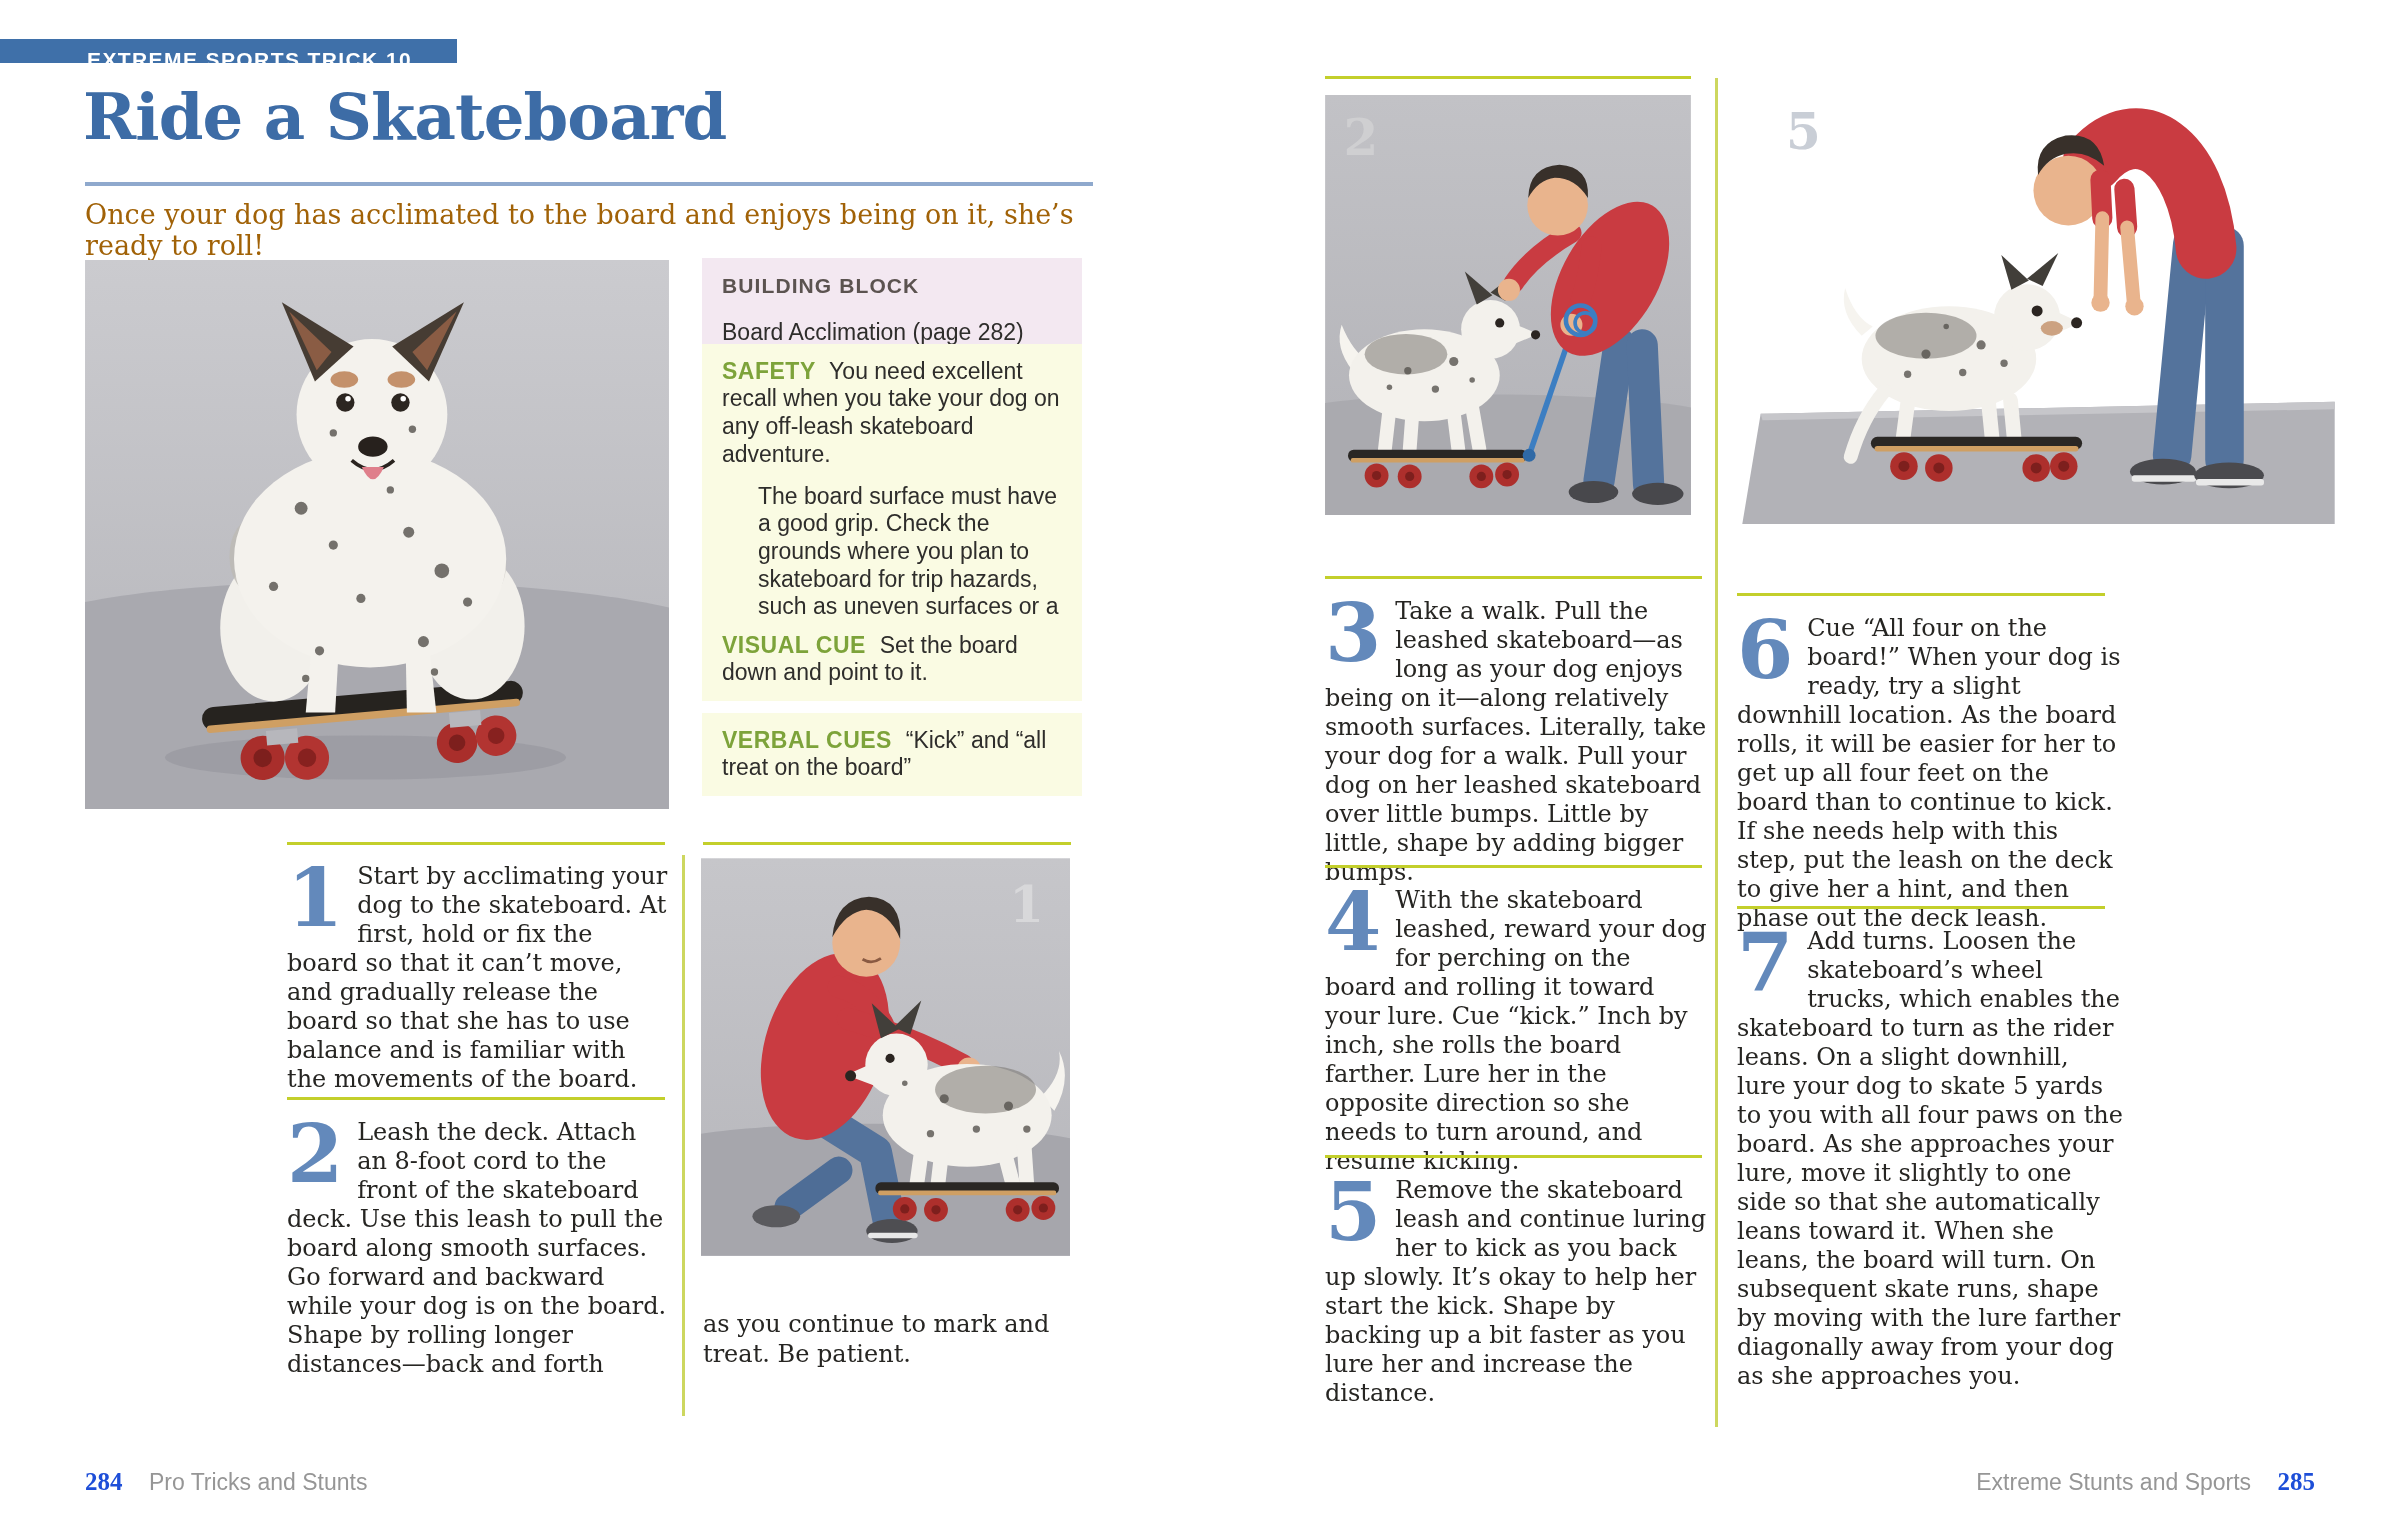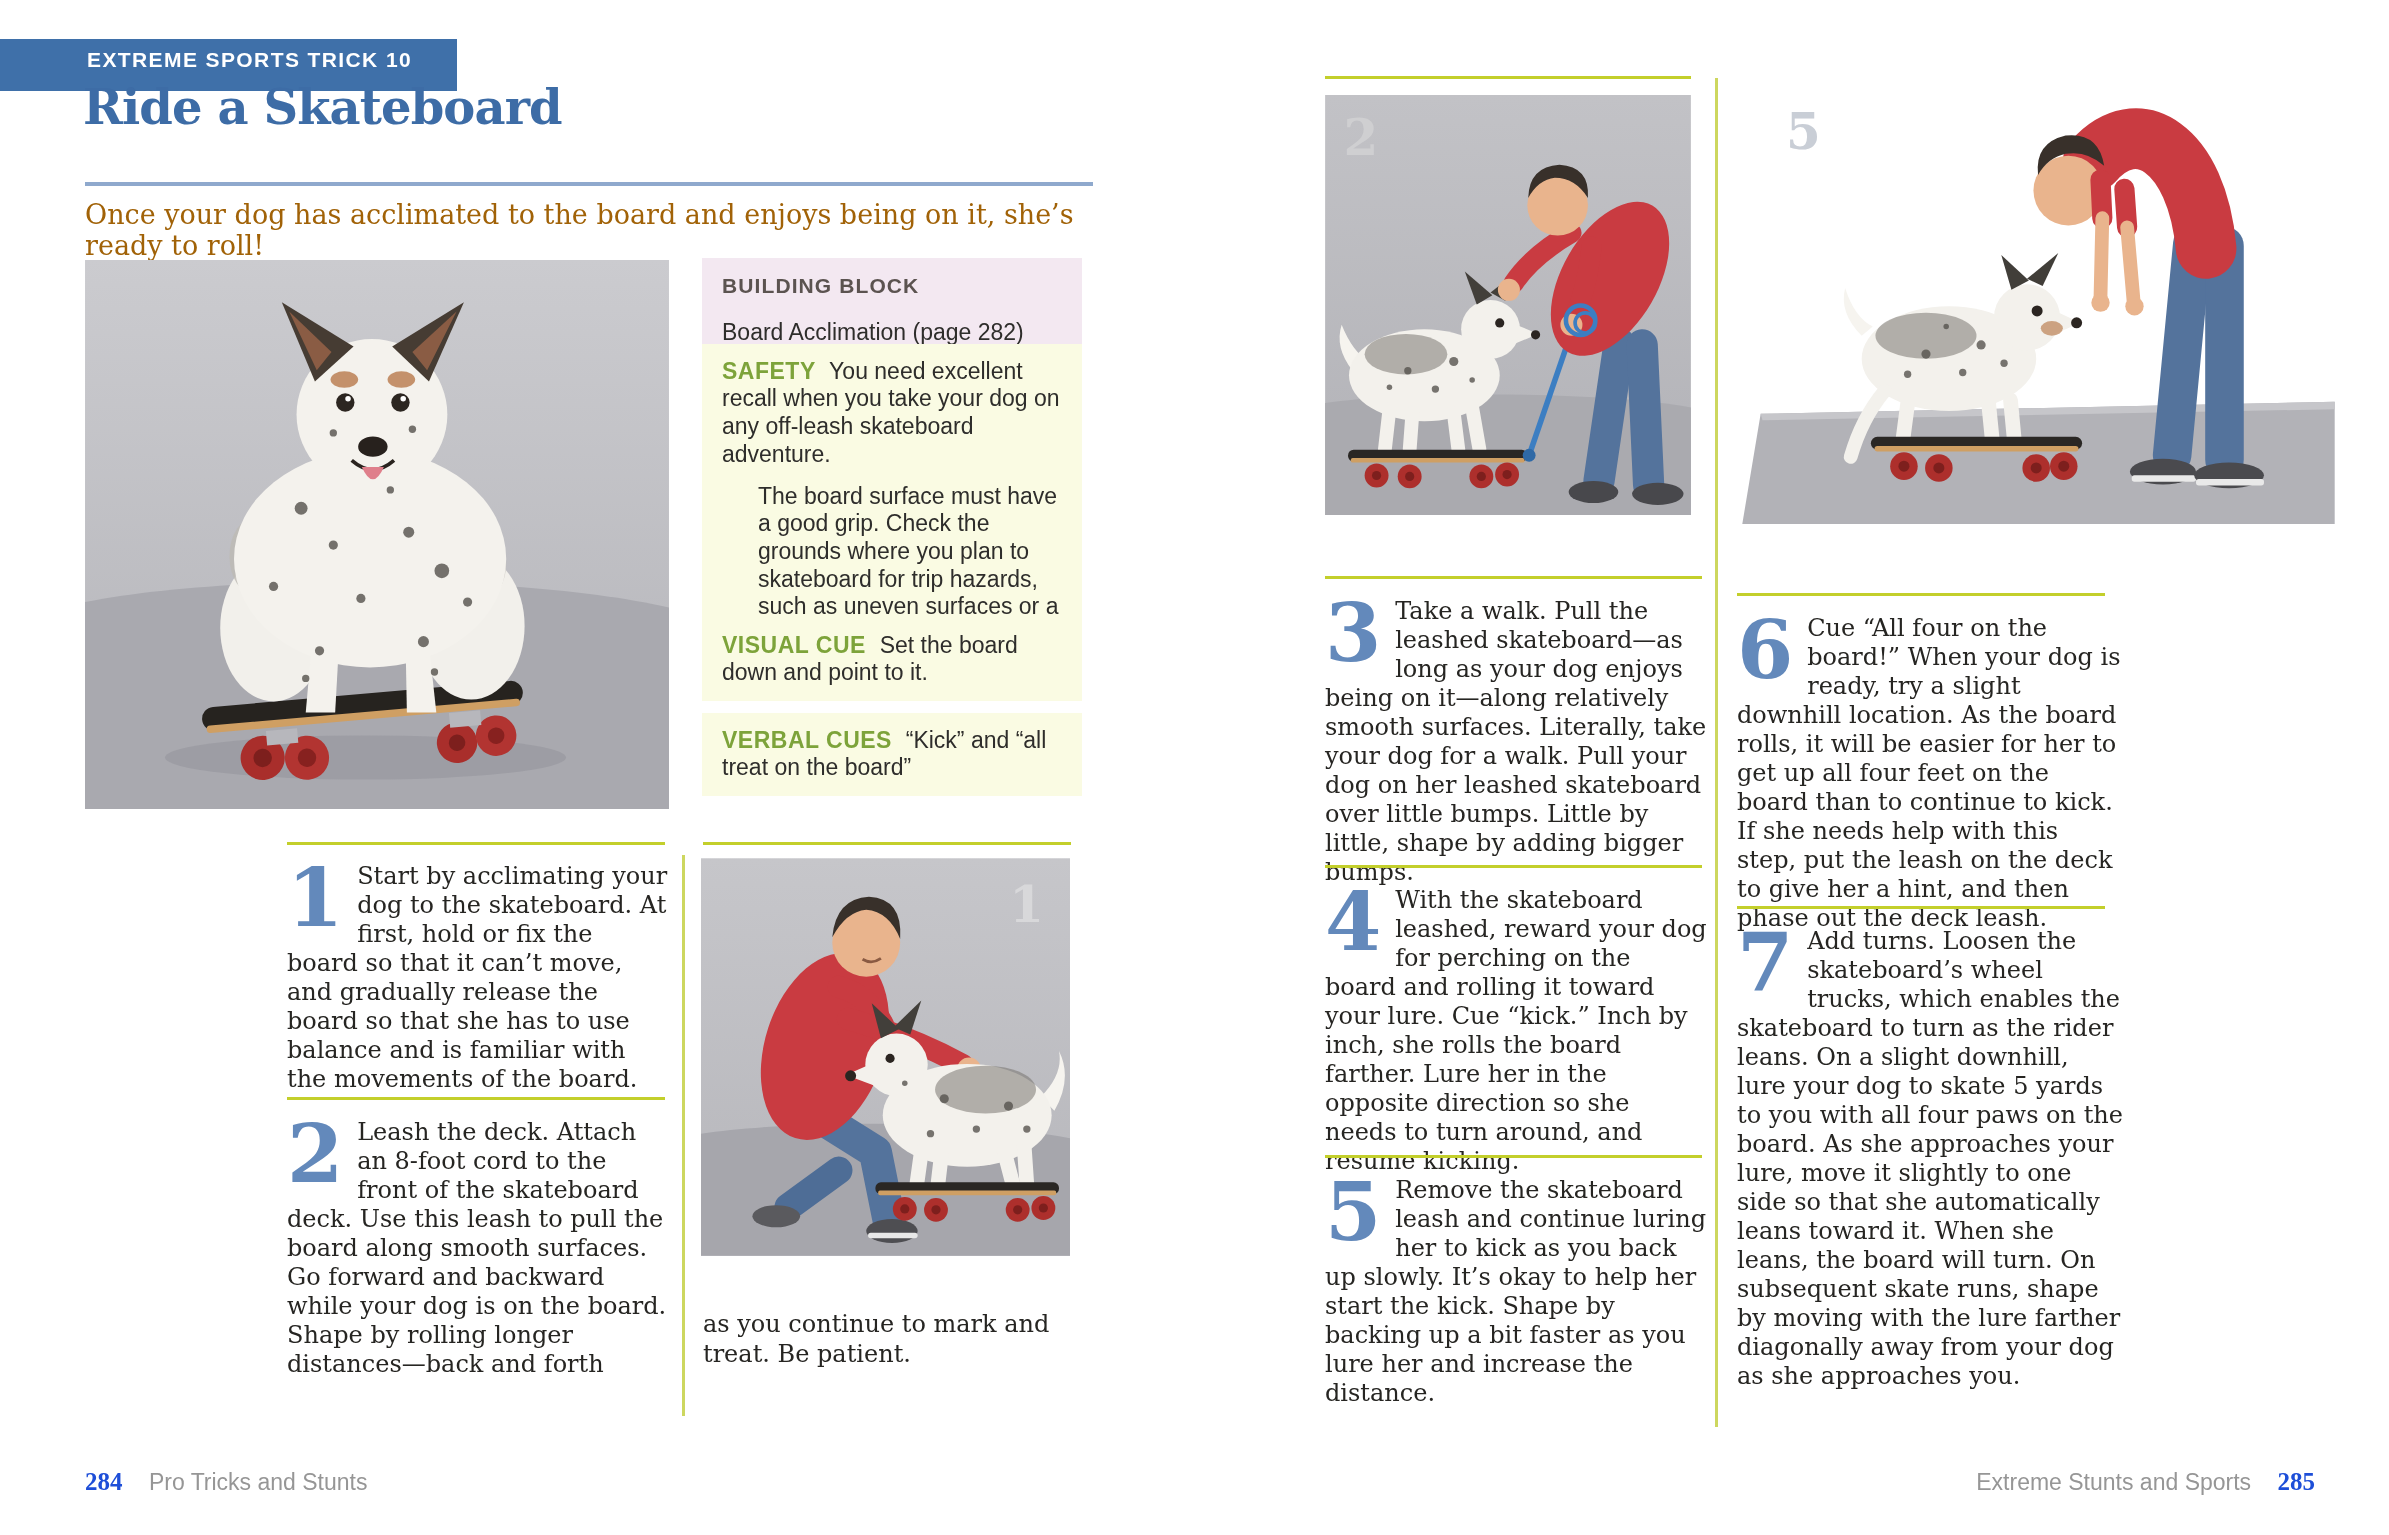--- a/index.html
+++ b/index.html
@@ -1,24 +1,24 @@
 <!DOCTYPE html>
 <html style="font-size:14.7px"><head>
 <meta charset="utf-8">
 <style>
   html,body{margin:0;padding:0;background:#ffffff;}
   .spread{position:relative;width:2389px;height:1536px;background:#ffffff;overflow:hidden;
           font-family:"Liberation Sans",sans-serif;}
   .hline{position:absolute;height:2.8px;background:#c3cf2b;}
   .vline{position:absolute;width:2.8px;background:#cdd75f;}
-  .banner{position:absolute;left:0;top:39px;width:457px;height:52px;background:#3f70a9;color:#ffffff;
+  .banner{position:absolute;left:0;top:39px;width:457px;height:24px;background:#3f70a9;color:#ffffff;
           font-weight:bold;font-size:21px;letter-spacing:1.4px;line-height:41px;padding-left:87px;
           box-sizing:border-box;}
   .title{position:absolute;left:83px;top:79px;font-family:"DejaVu Serif",serif;font-weight:bold;
-         font-size:48px;color:#3d6ca6;letter-spacing:-0.9px;white-space:nowrap;}
+         font-size:64px;color:#3d6ca6;letter-spacing:-0.9px;white-space:nowrap;}
   .title-rule{position:absolute;left:85px;top:182px;width:1008px;height:3.7px;background:#8fa9cd;}
   .subtitle{position:absolute;left:85px;top:199px;width:1029px;font-family:"DejaVu Serif",serif;
             font-size:27px;color:#a16207;}
   .photo{position:absolute;overflow:hidden;}
   .photo svg{display:block;}
   .photo-num{position:absolute;font-family:"DejaVu Serif",serif;font-weight:bold;font-size:50px;
              color:#d8d8da;}
   .box{position:absolute;box-sizing:border-box;padding:13.8px 20px;font-size:23px;line-height:27.6px;
        color:#2e2d2b;width:380px;}
   .box .blabel{font-weight:bold;margin-right:7.4px;}

